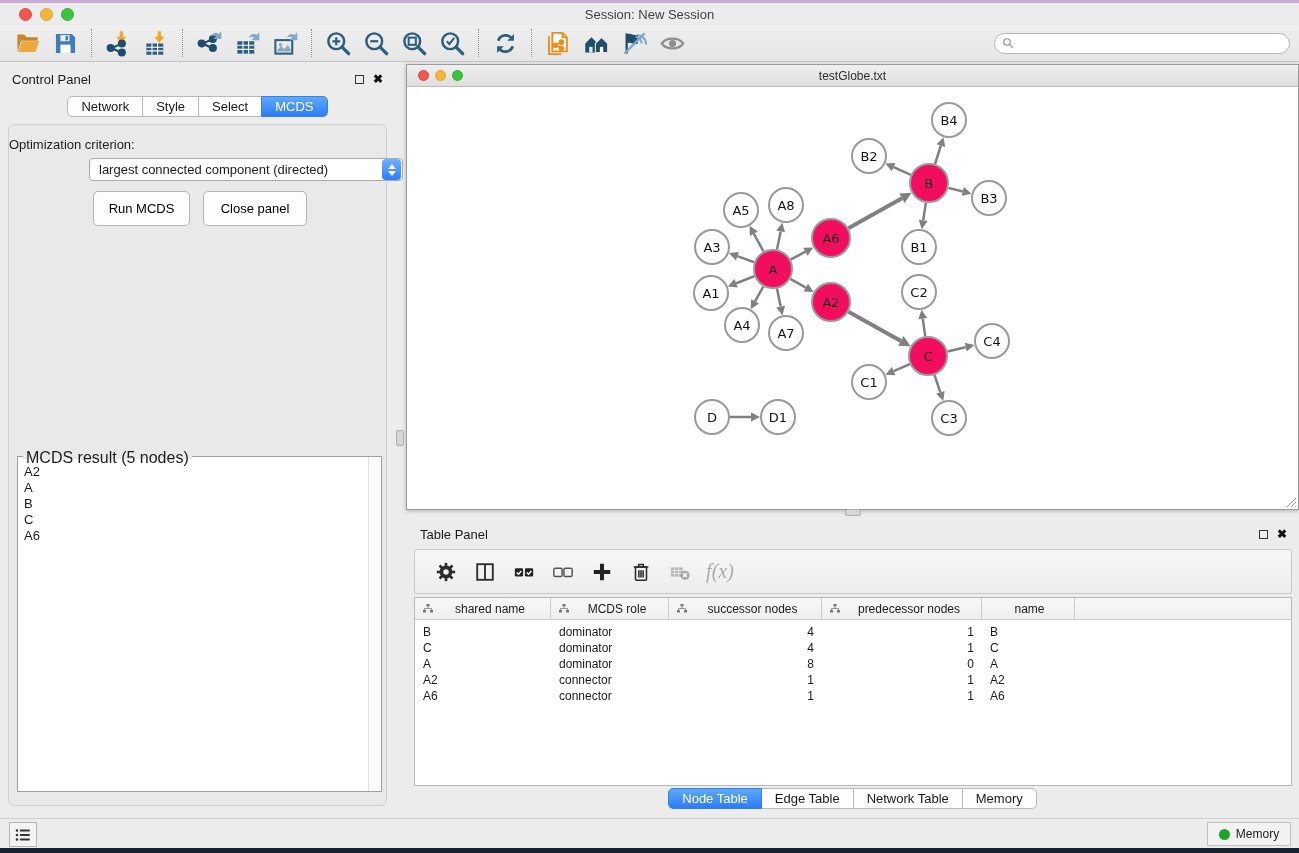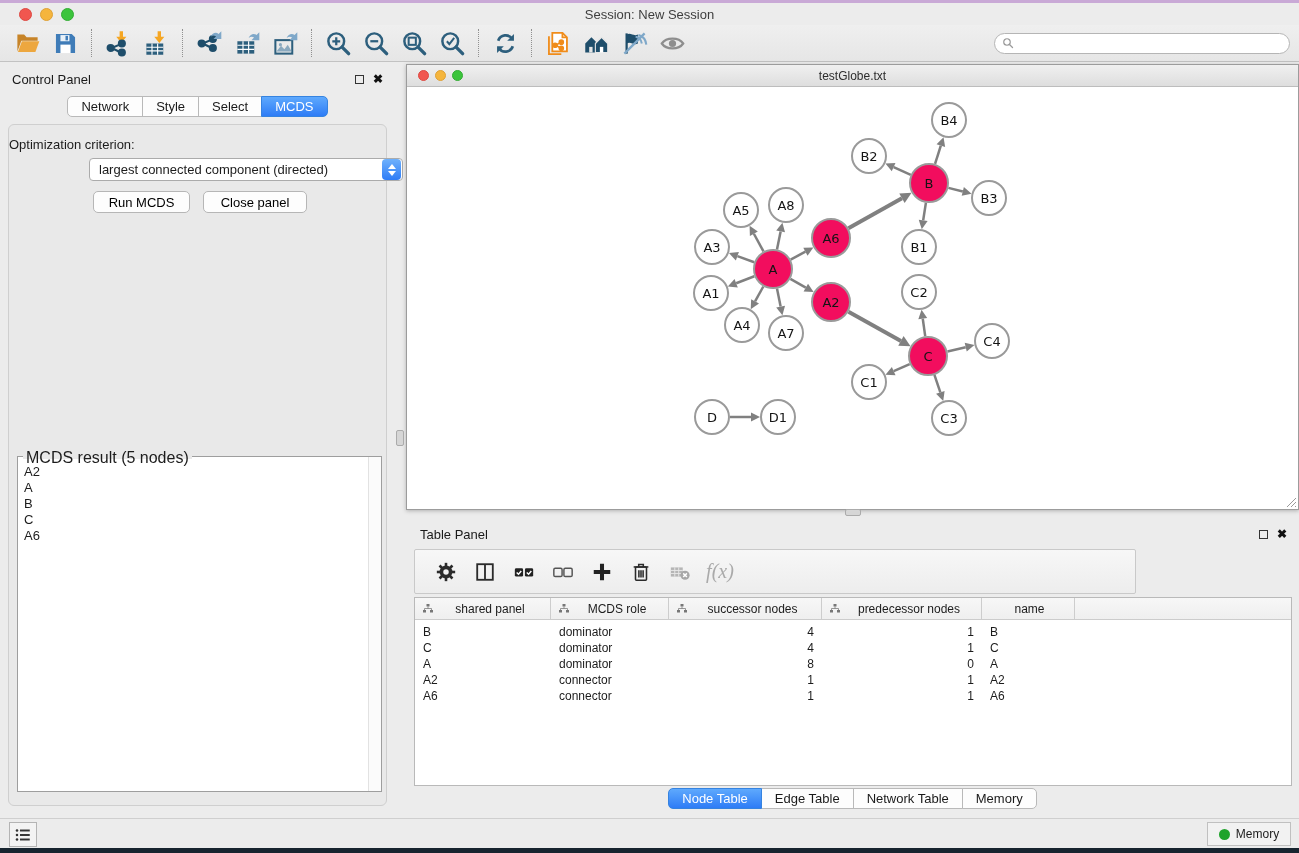--- a/index.html
+++ b/index.html
@@ -37,21 +37,21 @@
   .seg-tab:last-child { border-radius:0 5px 5px 0; }
   .seg-tab.active { background:linear-gradient(#5ea9fd,#2e7cf6); border-color:#3583e0; color:#fff; z-index:2; }
   #cp-tabs { position:absolute; top:34px; left:0; width:100%; display:flex; justify-content:center; }
   #cp-box { position:absolute; left:8px; top:62px; width:379px; height:682px; background:#e9e9e9; border:1px solid #cfcfcf; border-radius:6px; }
   #opt-label { position:absolute; top:12px; width:100%; font-size:13px; }
   #criterion-select { position:absolute; left:35px; top:33px; width:314px; height:23px; background:#fff; border:1px solid #ababab; border-radius:4px; display:flex; align-items:center;margin-left:45px; }
   #criterion-select .val { flex:1; font-size:13px; padding-left:9px; white-space:nowrap; }
   .stepper { width:19px; height:21px; margin-right:1px; border-radius:4px; background:linear-gradient(#6fb1fc,#2e7cf6); display:flex; flex-direction:column; align-items:center; justify-content:center; gap:2px; }
   .stepper .up { width:0;height:0;border-left:4px solid transparent;border-right:4px solid transparent;border-bottom:5px solid #fff; }
   .stepper .dn { width:0;height:0;border-left:4px solid transparent;border-right:4px solid transparent;border-top:5px solid #fff; }
-  .cp-btn { position:absolute; top:66px; height:22px; background:#fdfdfd; border:1px solid #b6b6b6; border-radius:5px; font-size:13px; display:flex; align-items:center; justify-content:center; font-family:"Liberation Sans",sans-serif; }
+  .cp-btn { position:absolute; top:66px; height:35px; background:#fdfdfd; border:1px solid #b6b6b6; border-radius:5px; font-size:13px; display:flex; align-items:center; justify-content:center; font-family:"Liberation Sans",sans-serif; }
   #run-btn { left:84px; width:97px; }
   #closepanel-btn { left:194px; width:104px; }
   #result-box { position:absolute; left:8px; top:331px; width:365px; height:336px; background:#fff; border:1px solid #9e9e9e; }
   #result-legend { position:absolute; left:5px; top:-8px; font-size:16px; padding:0 3px; background:linear-gradient(#e9e9e9 55%,#ffffff 55%); }
   #result-list { position:absolute; left:0; top:3px; bottom:1px; right:14px; padding:4px 6px; font-size:13px; line-height:16px; overflow:hidden; }
   #result-scroll { position:absolute; right:0; top:0; bottom:0; width:13px; background:#fbfbfb; border-left:1px solid #e2e2e2; }
 
   
   #net-window { position:absolute; left:406px; top:64px; width:893px; height:446px; background:#fff; border:1px solid #9c9c9c; box-shadow:0 1px 4px rgba(0,0,0,0.25); }
   #net-titlebar { position:absolute; left:0; top:0; width:100%; height:22px; background:linear-gradient(#f0f0f0,#dedede); border-bottom:1px solid #bdbdbd; display:flex; align-items:center; }
@@ -59,21 +59,21 @@
   #net-titlebar .light { width:11px; height:11px; }
   #net-titlebar .title { position:absolute; left:0; right:0; text-align:center; font-size:12px; color:#2d2d2d; }
   #net-canvas { position:absolute; left:0; top:22px; right:0; bottom:0; background:#fff; }
   #resize-grip { position:absolute; right:1px; bottom:1px; }
   .split-grip { position:absolute; background:#d6d6d6; border:1px solid #ababab; border-radius:2px; }
   #vsplit-grip { left:396px; top:430px; width:8px; height:16px; }
   #hsplit-grip { left:845px; top:509px; width:16px; height:7px; }
 
   
   #table-panel { position:absolute; left:406px; top:517px; width:893px; height:295px; }
-  #tp-toolbar { position:absolute; left:8px; top:32px; width:722px; height:45px; background:linear-gradient(#f7f7f7,#ededed); border:1px solid #c9c9c9; border-radius:2px; display:flex; align-items:center; padding-left:16px; gap:9px; }
+  #tp-toolbar { position:absolute; left:8px; top:32px; width:878px; height:45px; background:linear-gradient(#f7f7f7,#ededed); border:1px solid #c9c9c9; border-radius:2px; display:flex; align-items:center; padding-left:16px; gap:9px; }
   .tp-btn { width:30px; height:30px; display:flex; align-items:center; justify-content:center; }
   .tp-btn svg { width:22px; height:22px; }
   #fx-label { font-size:20px; font-style:italic; font-family:"Liberation Serif",serif; color:#aaa; margin-left:2px; }
   #node-table { position:absolute; left:8px; top:80px; width:878px; height:189px; background:#fff; border:1px solid #b9b9b9; overflow:hidden; }
   #nt-header { display:flex; height:22px; background:linear-gradient(#f7f7f7,#efefef); border-bottom:1px solid #cccccc; }
   .th { display:flex; align-items:center; border-right:1px solid #cdcdcd; padding:0 4px 0 7px; }
   .th-icon svg { width:12px; height:12px; display:block; }
   .th-label { flex:1; text-align:center; font-size:12px; color:#1c1c1c; }
   .th.filler { flex:1; border-right:none; }
   .c0{width:136px}.c1{width:118px}.c2{width:153px}.c3{width:160px}.c4{width:93px}
@@ -505,21 +505,21 @@
         <span class="th-icon">
             <svg viewBox="0 0 24 24">
               <g fill="#777">
                 <rect x="9" y="2" width="6" height="5"></rect>
                 <rect x="2" y="14" width="6" height="5"></rect>
                 <rect x="16" y="14" width="6" height="5"></rect>
               </g>
               <path d="M12 7v4M5 14v-3h14v3" stroke="#777" stroke-width="1.5" fill="none"></path>
             </svg>
           </span>
-        <span class="th-label">shared panel</span>
+        <span class="th-label">shared name</span>
       </div>
       <div class="th c1">
         <span class="th-icon">
             <svg viewBox="0 0 24 24">
               <g fill="#777">
                 <rect x="9" y="2" width="6" height="5"></rect>
                 <rect x="2" y="14" width="6" height="5"></rect>
                 <rect x="16" y="14" width="6" height="5"></rect>
               </g>
               <path d="M12 7v4M5 14v-3h14v3" stroke="#777" stroke-width="1.5" fill="none"></path>

